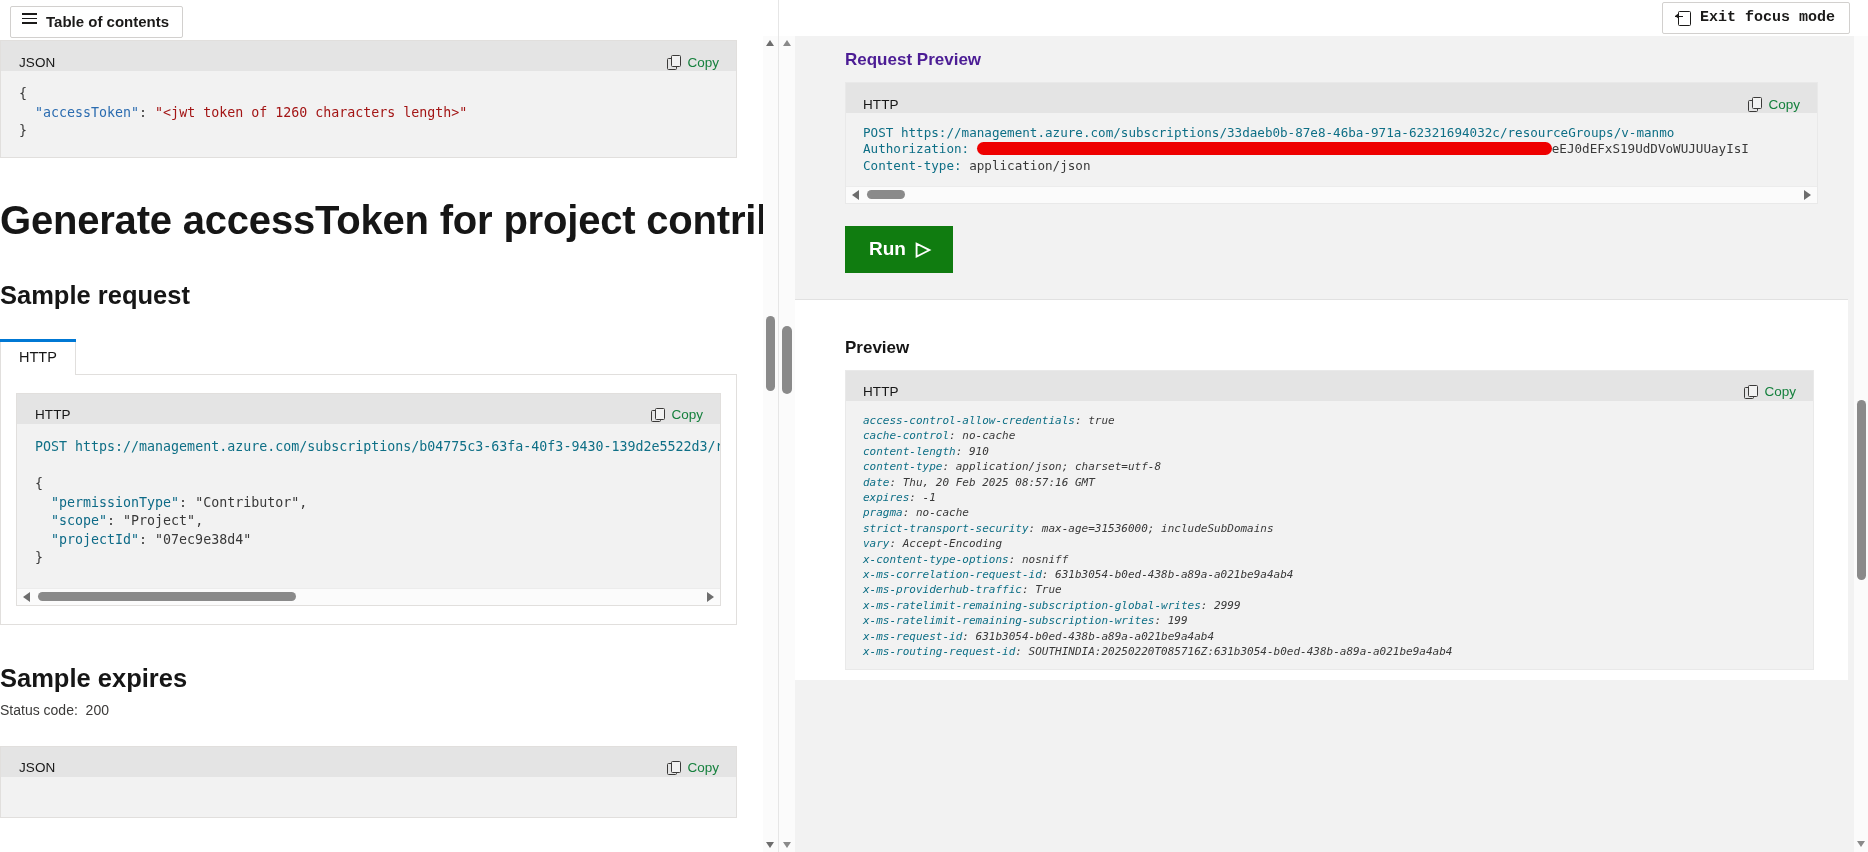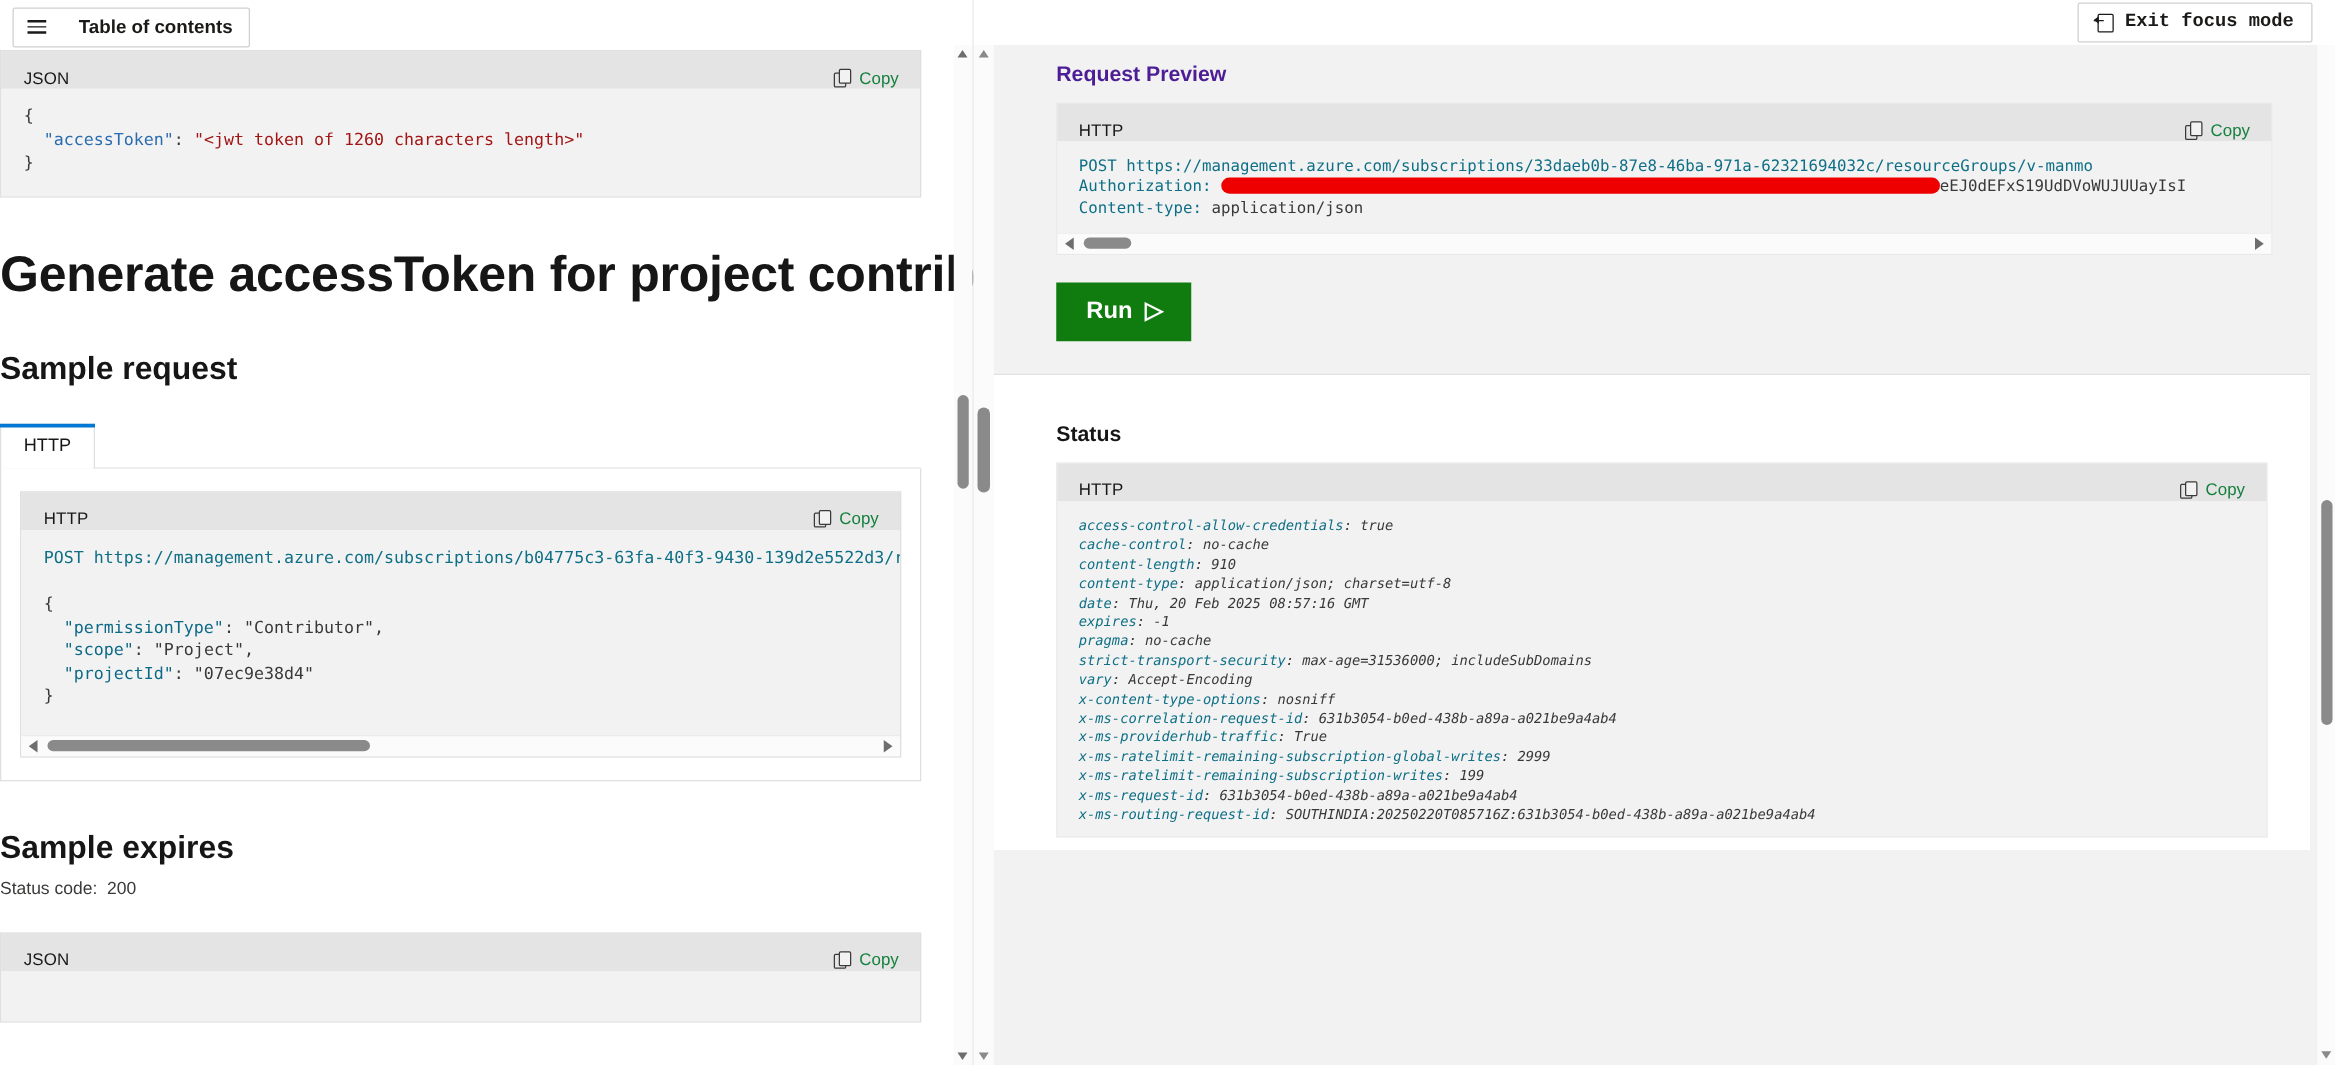--- a/index.html
+++ b/index.html
@@ -20,21 +20,21 @@
     position: relative;
     background: #fff;
     overflow: hidden;
     flex: none;
   }
   .toc-bar {
     position: absolute; top: 0; left: 0;
     padding: 6px 10px 8px 10px;
   }
   .toc-button {
-    display: inline-flex; align-items: center; gap: 26px;
+    display: inline-flex; gap: 9px;
     border: 1px solid #d2d0ce;
     background: #fff;
     border-radius: 2px;
     padding: 6px 13px 7px 11px;
     font-size: 15px;
     font-weight: 700;
     color: #1b1a19;
     cursor: pointer;
     box-shadow: 0 0 0 0 rgba(0,0,0,0);
   }
@@ -509,21 +509,21 @@
         <div class="run-wrap">
           <button class="run-btn">
             <span>Run</span>
             <span class="play-glyph">▷</span>
           </button>
         </div>
       </div>
 
       <div class="resp-section">
 
-        <div class="headers-h">Status</div>
+        <div class="headers-h">Preview</div>
 
         <div class="hdr-code">
           <div class="code-head">
             <span class="lang">HTTP</span>
             <span class="copy-btn">
               <span class="copy-ico"></span>
               <span>Copy</span>
             </span>
           </div>
           <div class="code-body" id="headers-body"><div><span class="hdr-name">access-control-allow-credentials</span><span class="hdr-val">: true</span></div><div><span class="hdr-name">cache-control</span><span class="hdr-val">: no-cache</span></div><div><span class="hdr-name">content-length</span><span class="hdr-val">: 910</span></div><div><span class="hdr-name">content-type</span><span class="hdr-val">: application/json; charset=utf-8</span></div><div><span class="hdr-name">date</span><span class="hdr-val">: Thu, 20 Feb 2025 08:57:16 GMT</span></div><div><span class="hdr-name">expires</span><span class="hdr-val">: -1</span></div><div><span class="hdr-name">pragma</span><span class="hdr-val">: no-cache</span></div><div><span class="hdr-name">strict-transport-security</span><span class="hdr-val">: max-age=31536000; includeSubDomains</span></div><div><span class="hdr-name">vary</span><span class="hdr-val">: Accept-Encoding</span></div><div><span class="hdr-name">x-content-type-options</span><span class="hdr-val">: nosniff</span></div><div><span class="hdr-name">x-ms-correlation-request-id</span><span class="hdr-val">: 631b3054-b0ed-438b-a89a-a021be9a4ab4</span></div><div><span class="hdr-name">x-ms-providerhub-traffic</span><span class="hdr-val">: True</span></div><div><span class="hdr-name">x-ms-ratelimit-remaining-subscription-global-writes</span><span class="hdr-val">: 2999</span></div><div><span class="hdr-name">x-ms-ratelimit-remaining-subscription-writes</span><span class="hdr-val">: 199</span></div><div><span class="hdr-name">x-ms-request-id</span><span class="hdr-val">: 631b3054-b0ed-438b-a89a-a021be9a4ab4</span></div><div><span class="hdr-name">x-ms-routing-request-id</span><span class="hdr-val">: SOUTHINDIA:20250220T085716Z:631b3054-b0ed-438b-a89a-a021be9a4ab4</span></div></div>

